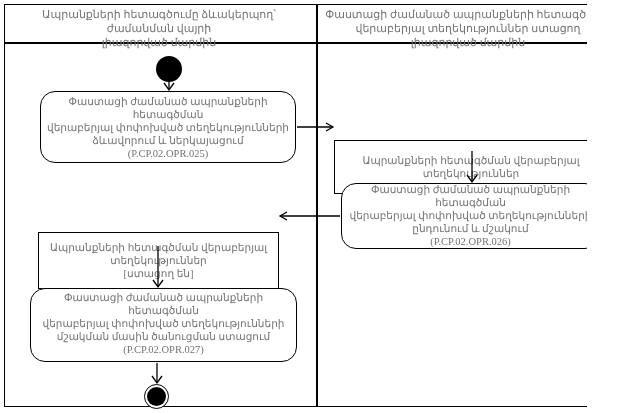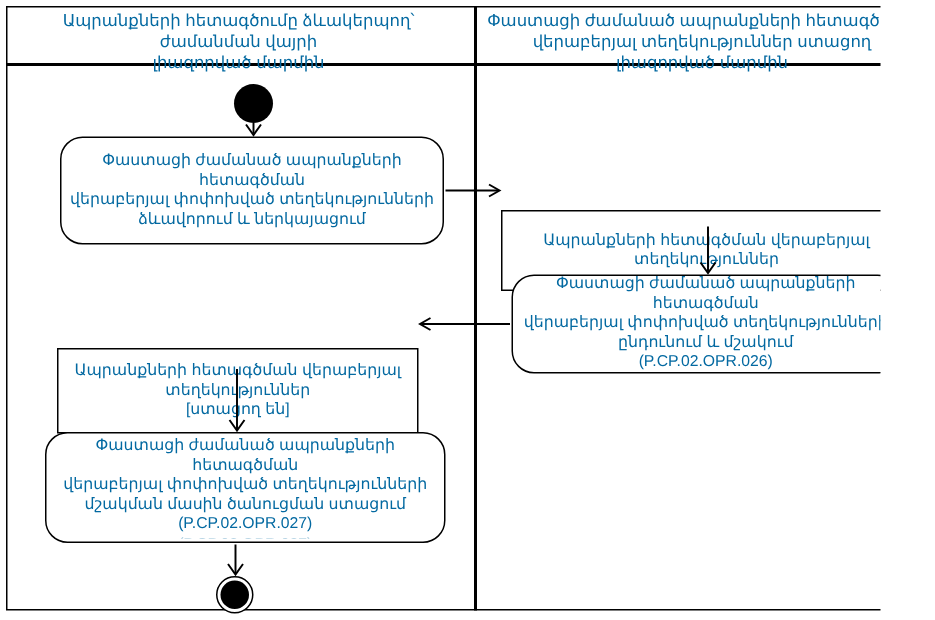--- a/index.html
+++ b/index.html
@@ -1,21 +1,21 @@
 <!DOCTYPE html>
 <html><head>
 <meta charset="utf-8">
 <style>
   html,body{margin:0;padding:0;background:#ffffff;}
   #canvas{
     position:relative;
     width:587px;height:413px;
     background:#ffffff;
-    font-family:Liberation Sans, sans-serif;
-    color:#0369a1;
+    font-family:Liberation Serif, serif;
+    color:#737373;
     overflow:hidden;
   }
   .frame{
     position:absolute;left:4px;top:4px;width:613px;height:403px;
     border:1.5px solid #000;box-sizing:border-box;background:#fff;
   }
   .lane-divider{
     position:absolute;left:316px;top:4px;width:1.5px;height:403px;background:#000;
   }
   .header-sep{
@@ -75,20 +75,21 @@
 
   <div class="lane-title right multiline">Փաստացի ժամանած ապրանքների հետագծման
 վերաբերյալ տեղեկություններ ստացող լիազորված մարմին</div>
 
   <div class="initial-node"></div>
 
   <div class="node action" style="left:40px;top:91px;width:256px;height:72px;">
     <div class="multiline">Փաստացի ժամանած ապրանքների հետագծման
 վերաբերյալ փոփոխված տեղեկությունների
 ձևավորում և ներկայացում</div>
+    <div>(P.CP.02.OPR.025)</div>
   </div>
 
   <div class="node object" style="left:334px;top:96px;width:274px;height:54px;">
     <div class="multiline">Ապրանքների հետագծման վերաբերյալ
 տեղեկություններ</div>
   </div>
 
   <div class="node action" style="left:341px;top:183px;width:259px;height:66px;">
     <div class="multiline">Փաստացի ժամանած ապրանքների հետագծման
 վերաբերյալ փոփոխված տեղեկությունների

